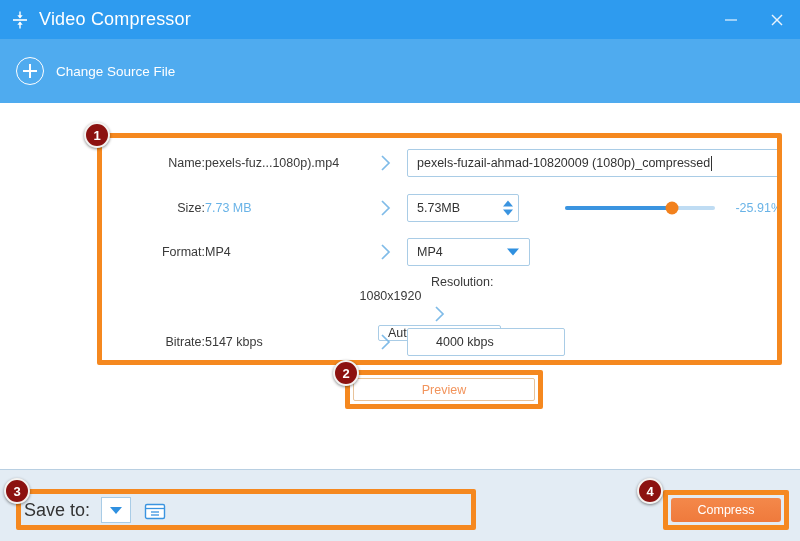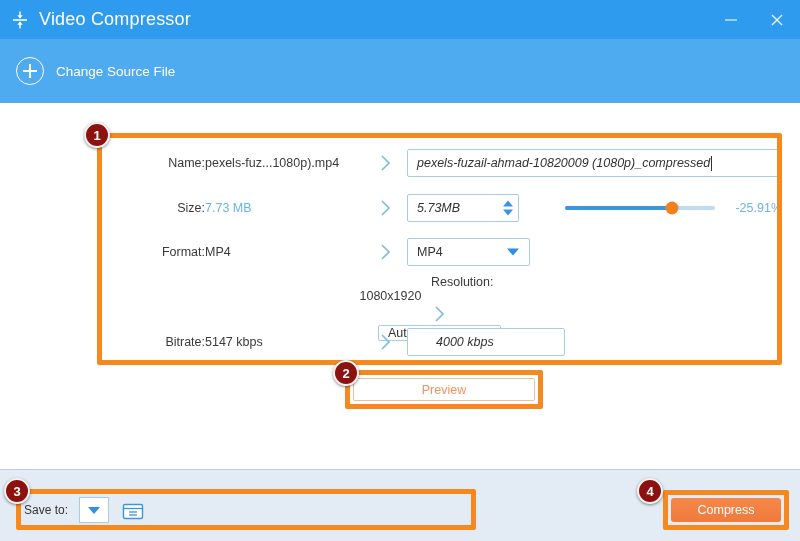--- a/index.html
+++ b/index.html
@@ -144,21 +144,20 @@
   
   .tbox {
     height: 28px;
     border: 1px solid #a9cce6;
     background: #ffffff;
     border-radius: 2px;
     display: flex; align-items: center;
     font-size: 12.5px; color: #333;
     padding: 0 9px;
     position: relative;
-    font-style: italic;
   }
   #name-input { width: 379px; }
   .caret {
     display: inline-block;
     width: 1px; height: 15px;
     background: #333;
     margin-left: 1px;
   }
   #size-input { width: 123px; padding-right: 26px; }
   .spinner {
@@ -254,21 +253,21 @@
     position: absolute; left: 0; top: 469px;
     width: 800px; height: 72px;
     background: #e3ecf4;
     border-top: 1px solid #b8cfe2;
   }
   .saveto {
     position: absolute; left: 24px; top: 497px;
     display: flex; align-items: center;
   }
   .saveto-label {
-    font-size: 12px; color: #333;
+    font-size: 18px; color: #333;
     margin-right: 11px;
   }
   .path-box {
     width: 310px; height: 26px;
     background: #ffffff;
     border: 1px solid #a9cce6;
     border-right: none;
     display: flex; align-items: center;
     padding: 0 8px;
     font-size: 12.5px; color: #333;

